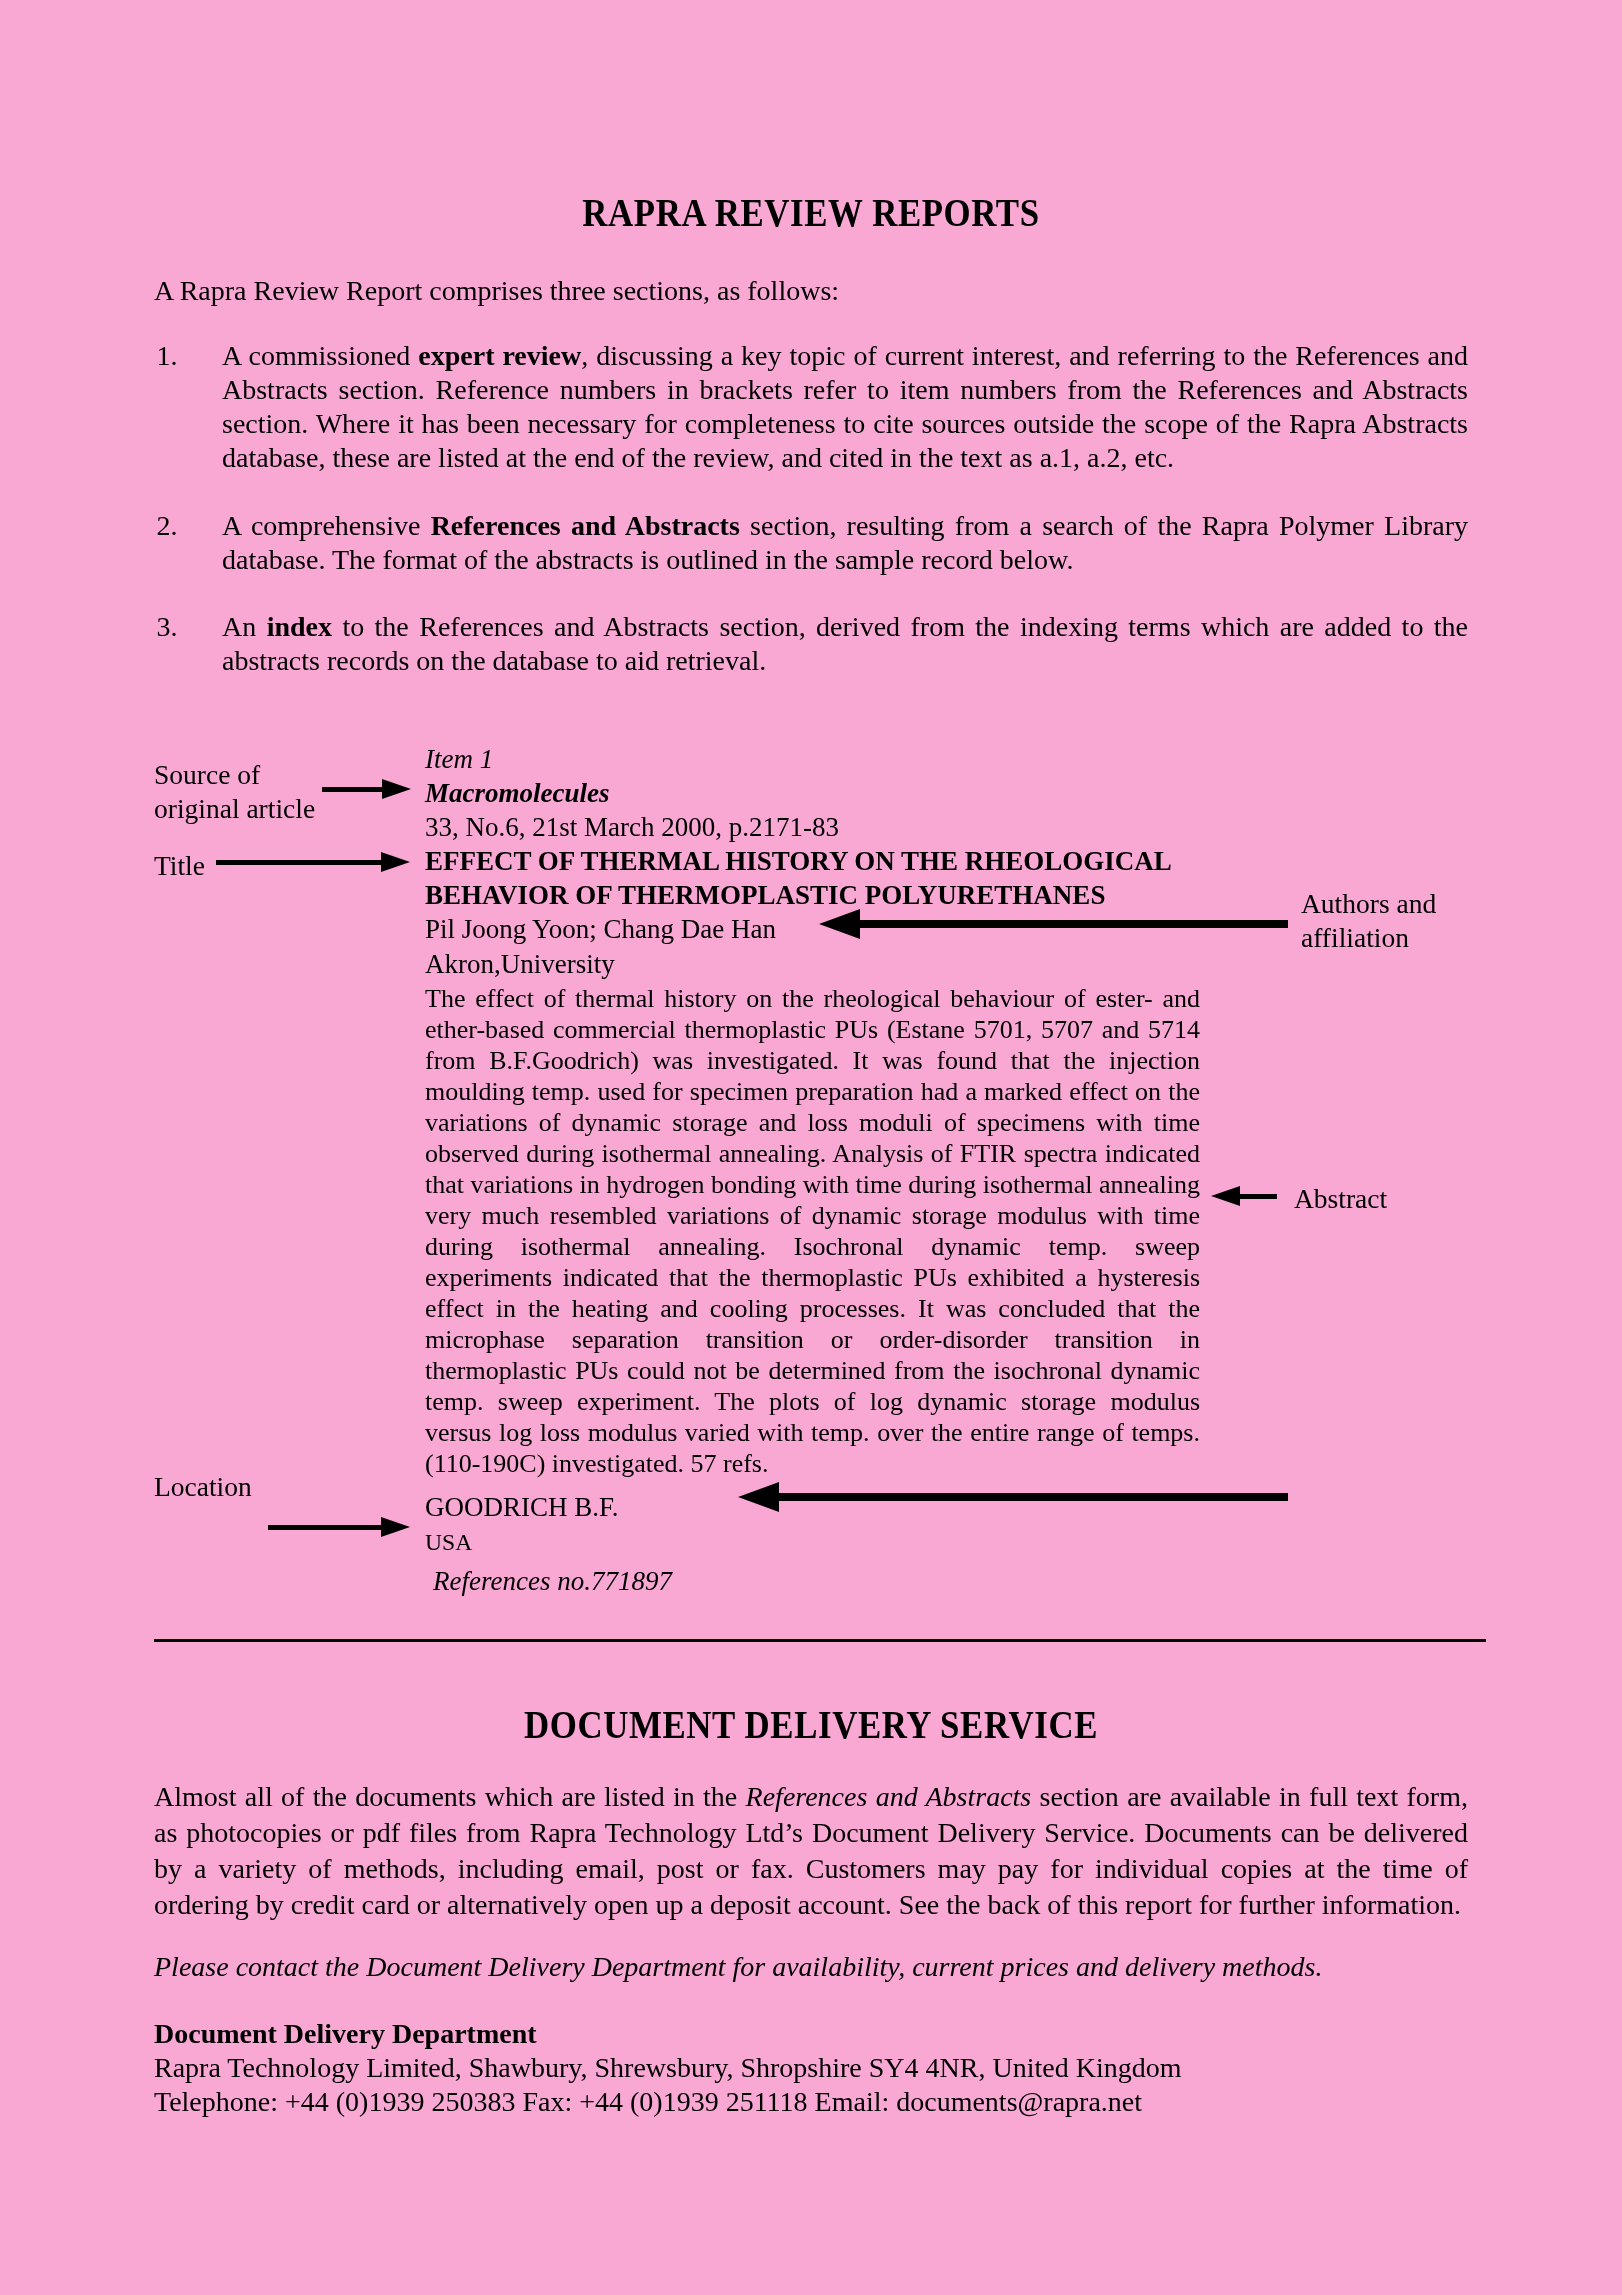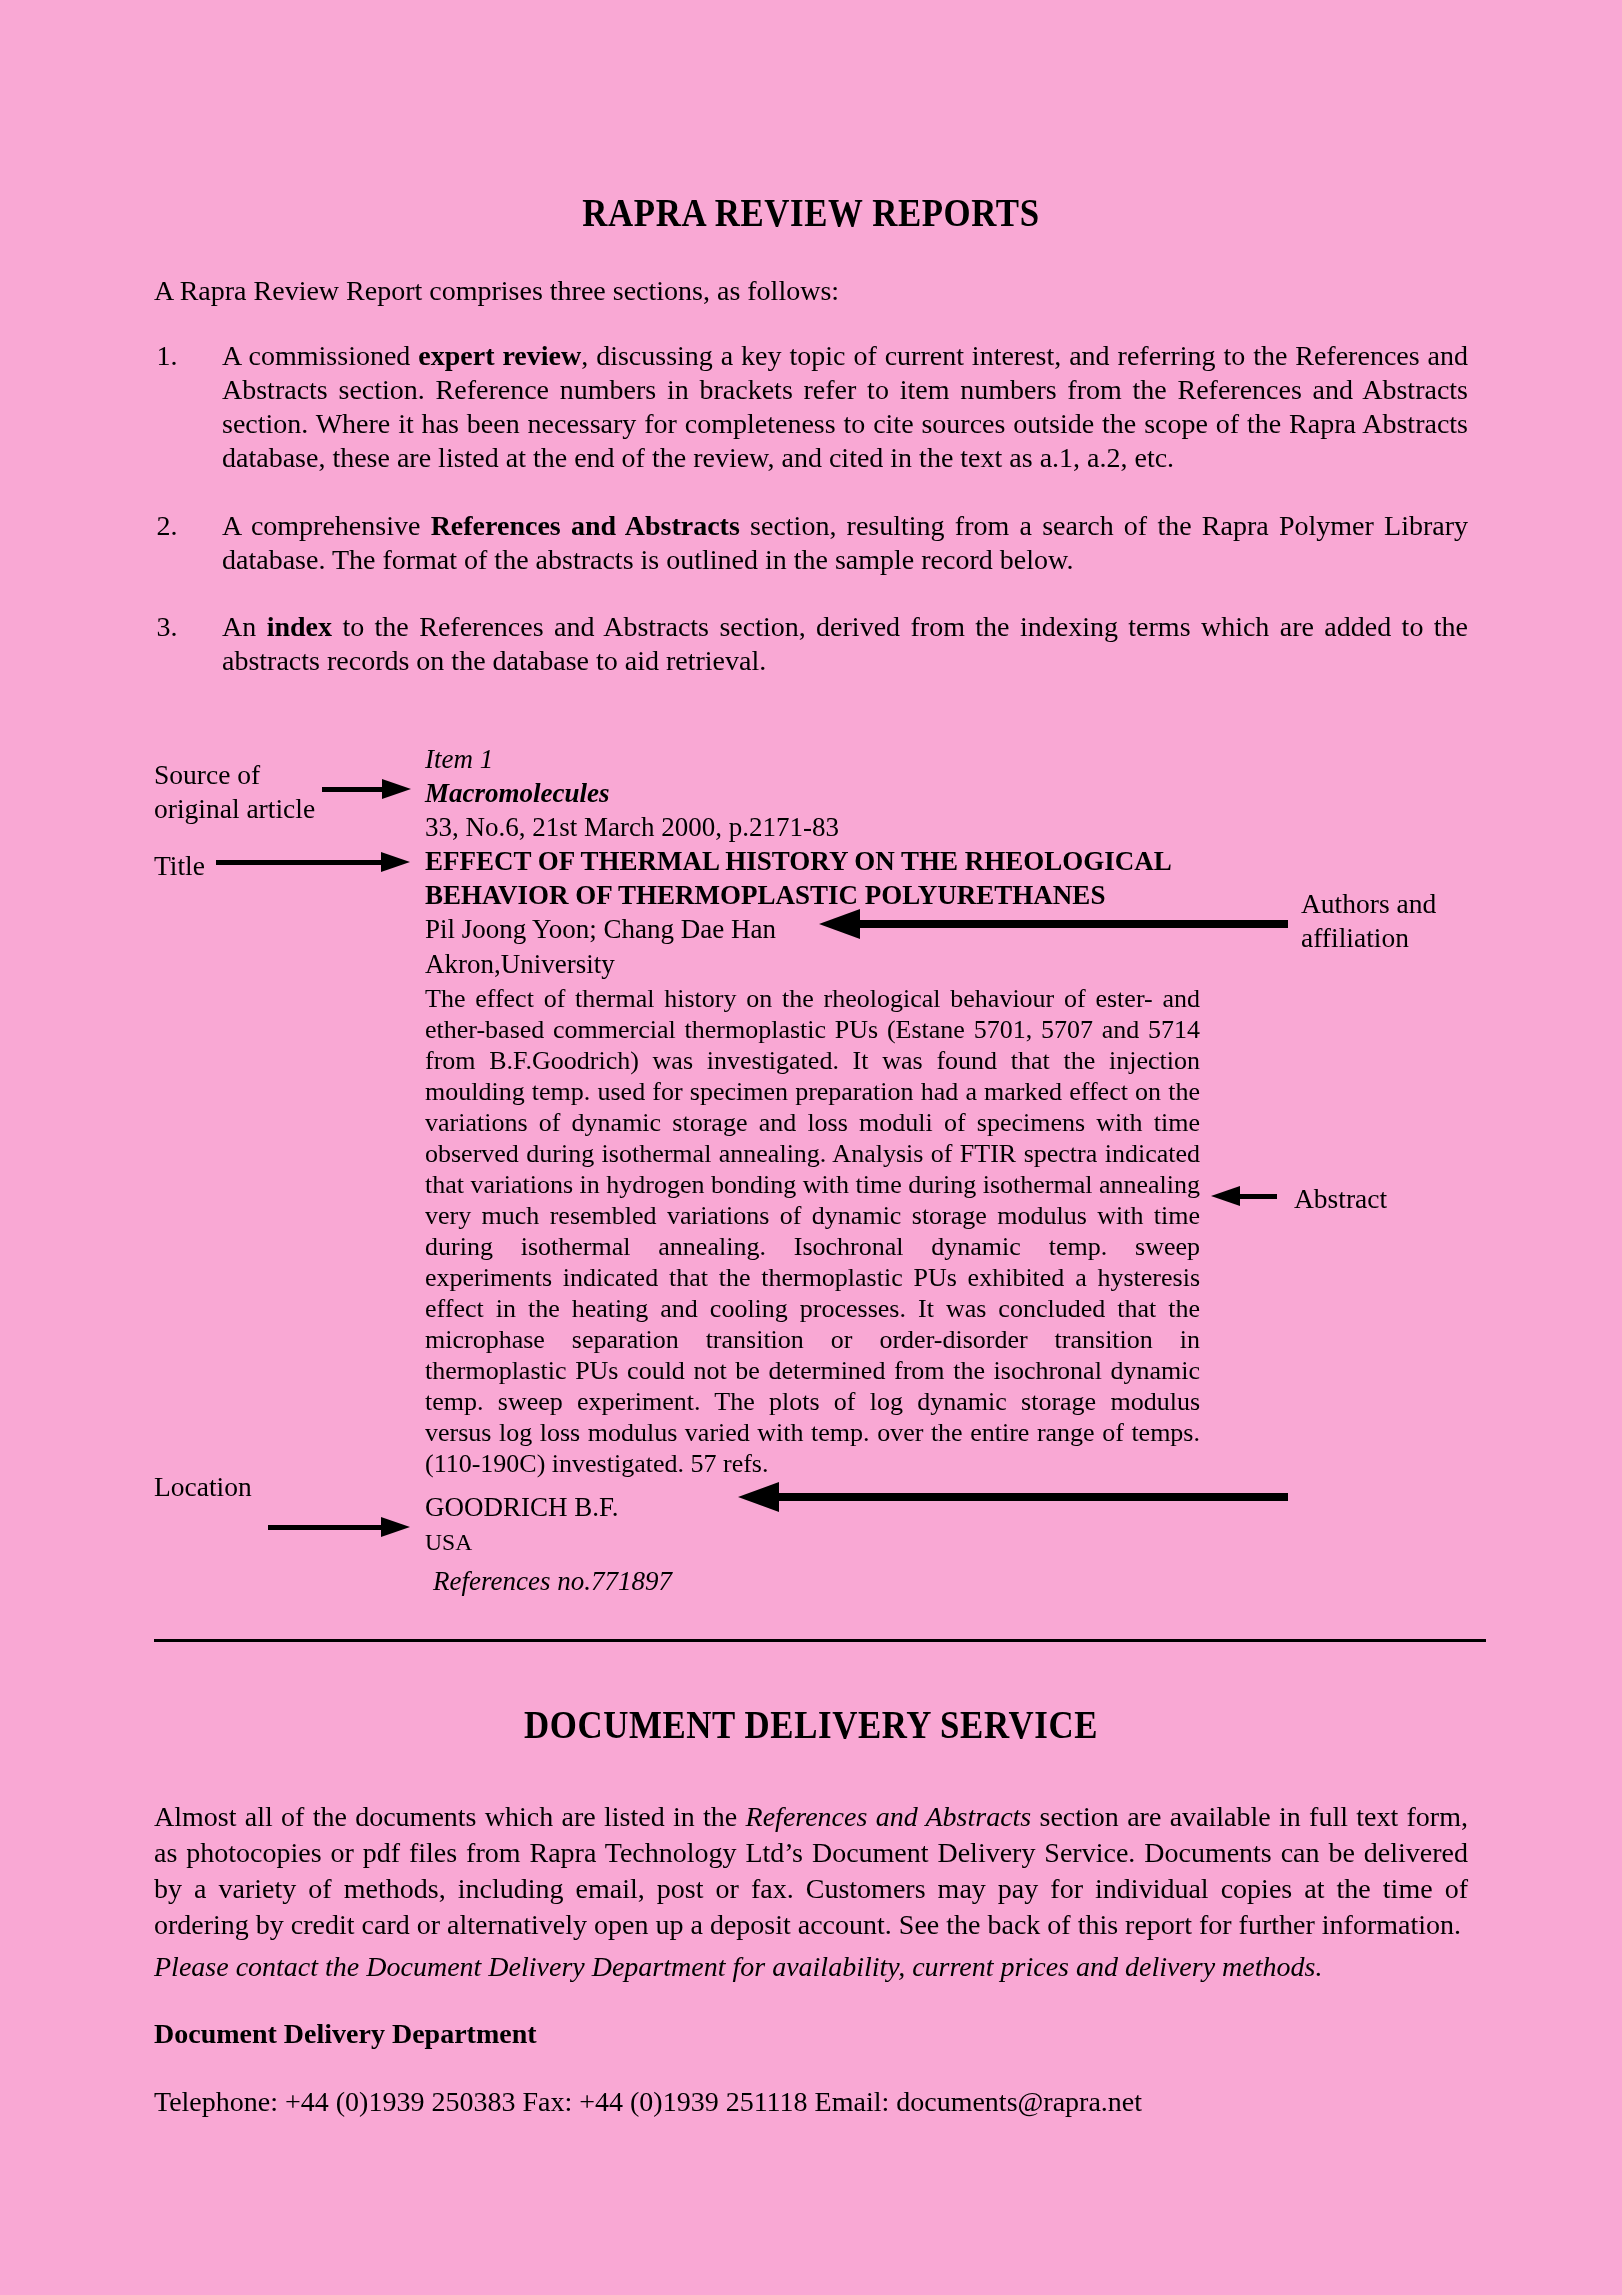--- a/index.html
+++ b/index.html
@@ -124,21 +124,20 @@
     left: 154px; top: 1639px; width: 1332px; height: 3.3px;
     background: #000;
   }
 
   
   .dds-para {
     position: absolute;
     left: 154px; top: 1779px; width: 1314px;
     font-size: 28px; line-height: 36px;
     text-align: justify;
-    margin-top: 20px;
   }
   .dds-note {
     position: absolute;
     left: 154px; top: 1951px; width: 1314px;
     font-size: 28px; font-style: italic;
   }
   .dept  { position: absolute; left: 154px; top: 2018px; font-size: 28px; font-weight: 700; }
   .addr  { position: absolute; left: 154px; top: 2052px; font-size: 28px; }
   .phone { position: absolute; left: 154px; top: 2086px; font-size: 28px; }
 </style>
@@ -192,16 +191,17 @@
   <div id="arr-location" class="arr sm right"></div>
 
   <div class="rule"></div>
 
   <h2 class="big-heading dds-title">DOCUMENT DELIVERY SERVICE</h2>
 
   <div class="dds-para"><span>Almost all of the documents which are listed in the </span><span class="i">References and Abstracts</span><span> section are available in full text form, as photocopies or pdf files from Rapra Technology Ltd’s Document Delivery Service.  Documents can be delivered by a variety of methods, including email, post or fax. Customers may pay for individual copies at the time of ordering by credit card or alternatively open up a deposit account. See the back of this report for further information.</span></div>
 
   <div class="dds-note">Please contact the Document Delivery Department for availability, current prices and delivery methods.</div>
   <div class="dept">Document Delivery Department</div>
+  <div class="addr">Rapra Technology Limited, Shawbury, Shrewsbury, Shropshire SY4 4NR, United Kingdom</div>
   <div class="phone">Telephone: +44 (0)1939 250383  Fax: +44 (0)1939 251118  Email: documents@rapra.net</div>
 
 </div>
 
 
 </body></html>

